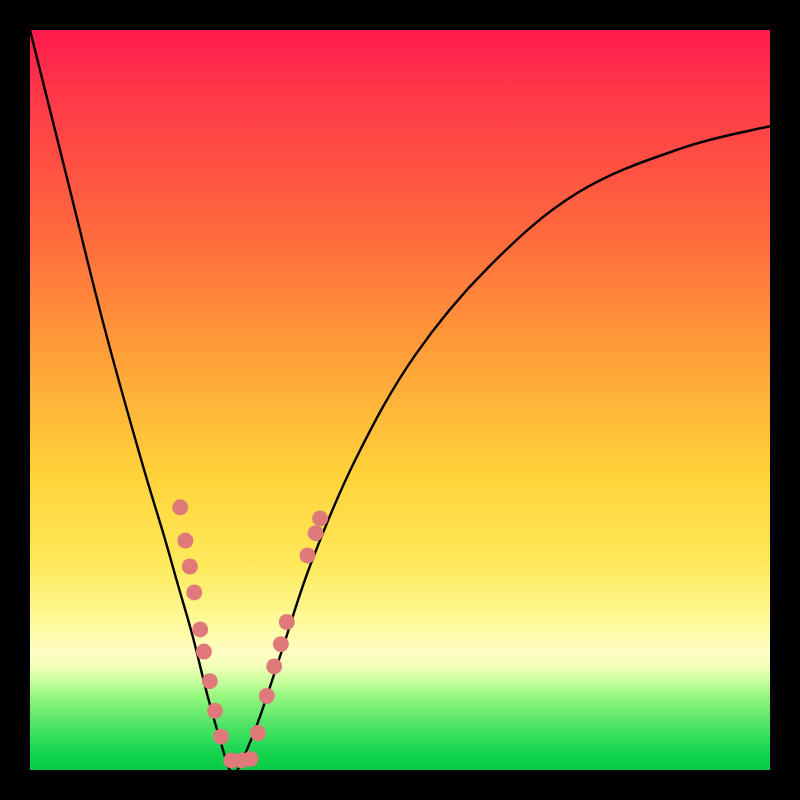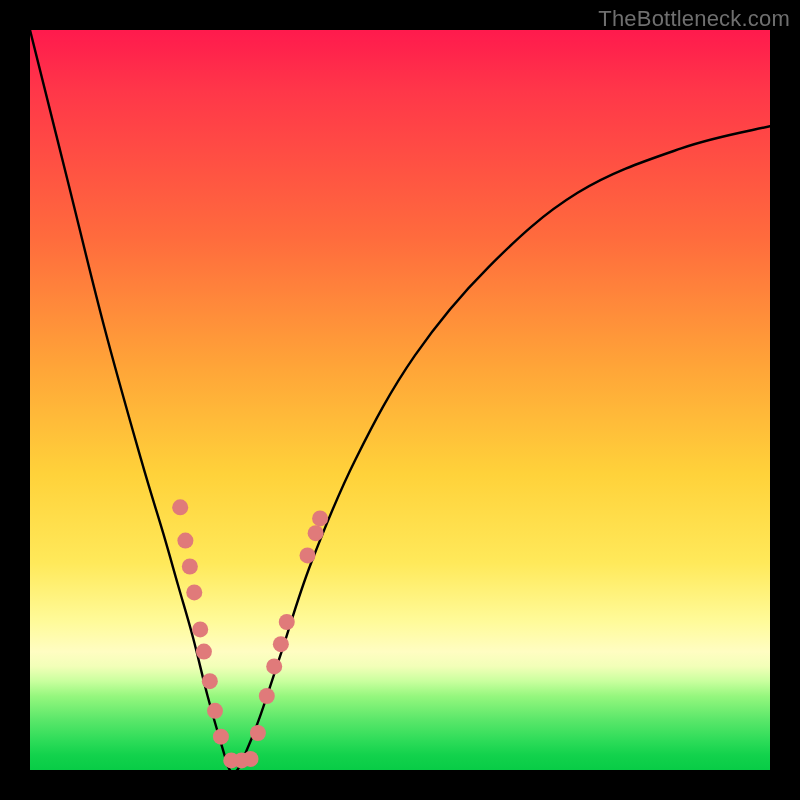--- a/index.html
+++ b/index.html
@@ -60,21 +60,20 @@
     top: 0;
     width: 740px;
     height: 740px;
     z-index: 5;
   }
 </style>
 </head>
 <body>
 
 <div class="frame">
-  <div class="watermark">TheBottleneck.com</div>
 
   <div class="plot">
     <svg class="curve-layer" viewBox="0 0 740 740" preserveAspectRatio="none">
       <path id="curve-path" fill="none" stroke="#000000" stroke-width="2.4" stroke-linecap="round" stroke-linejoin="round" d="M 0.00 0.00 C 6.66 26.64, 23.68 94.72, 37.00 148.00 C 50.32 201.28, 60.68 245.38, 74.00 296.00 C 87.32 346.62, 100.34 391.90, 111.00 429.20 C 121.66 466.50, 126.54 480.56, 133.20 503.20 C 139.86 525.84, 142.67 536.35, 148.00 555.00 C 153.33 573.65, 157.47 586.82, 162.80 606.80 C 168.13 626.78, 172.27 646.02, 177.60 666.00 C 182.93 685.98, 188.40 704.48, 192.40 717.80 C 196.40 731.12, 197.14 736.00, 199.80 740.00 C 202.46 744.00, 204.54 742.66, 207.20 740.00 C 209.86 737.34, 210.60 734.52, 214.60 725.20 C 218.60 715.88, 222.74 706.85, 229.40 688.20 C 236.06 669.55, 242.28 649.57, 251.60 621.60 C 260.92 593.63, 267.88 567.43, 281.20 532.80 C 294.52 498.17, 306.95 466.50, 325.60 429.20 C 344.25 391.90, 360.82 360.23, 384.80 325.60 C 408.78 290.97, 429.50 266.10, 458.80 236.80 C 488.10 207.50, 512.97 184.11, 547.60 162.80 C 582.23 141.49, 616.57 130.39, 651.20 118.40 C 685.83 106.41, 724.02 100.20, 740.00 96.20"></path>
       <g id="marker-group">
           <circle cx="150.22" cy="477.30" r="8" fill="#e07a7a"></circle>
           <circle cx="155.40" cy="510.60" r="8" fill="#e07a7a"></circle>
           <circle cx="159.84" cy="536.50" r="8" fill="#e07a7a"></circle>
           <circle cx="164.28" cy="562.40" r="8" fill="#e07a7a"></circle>
           <circle cx="170.20" cy="599.40" r="8" fill="#e07a7a"></circle>

